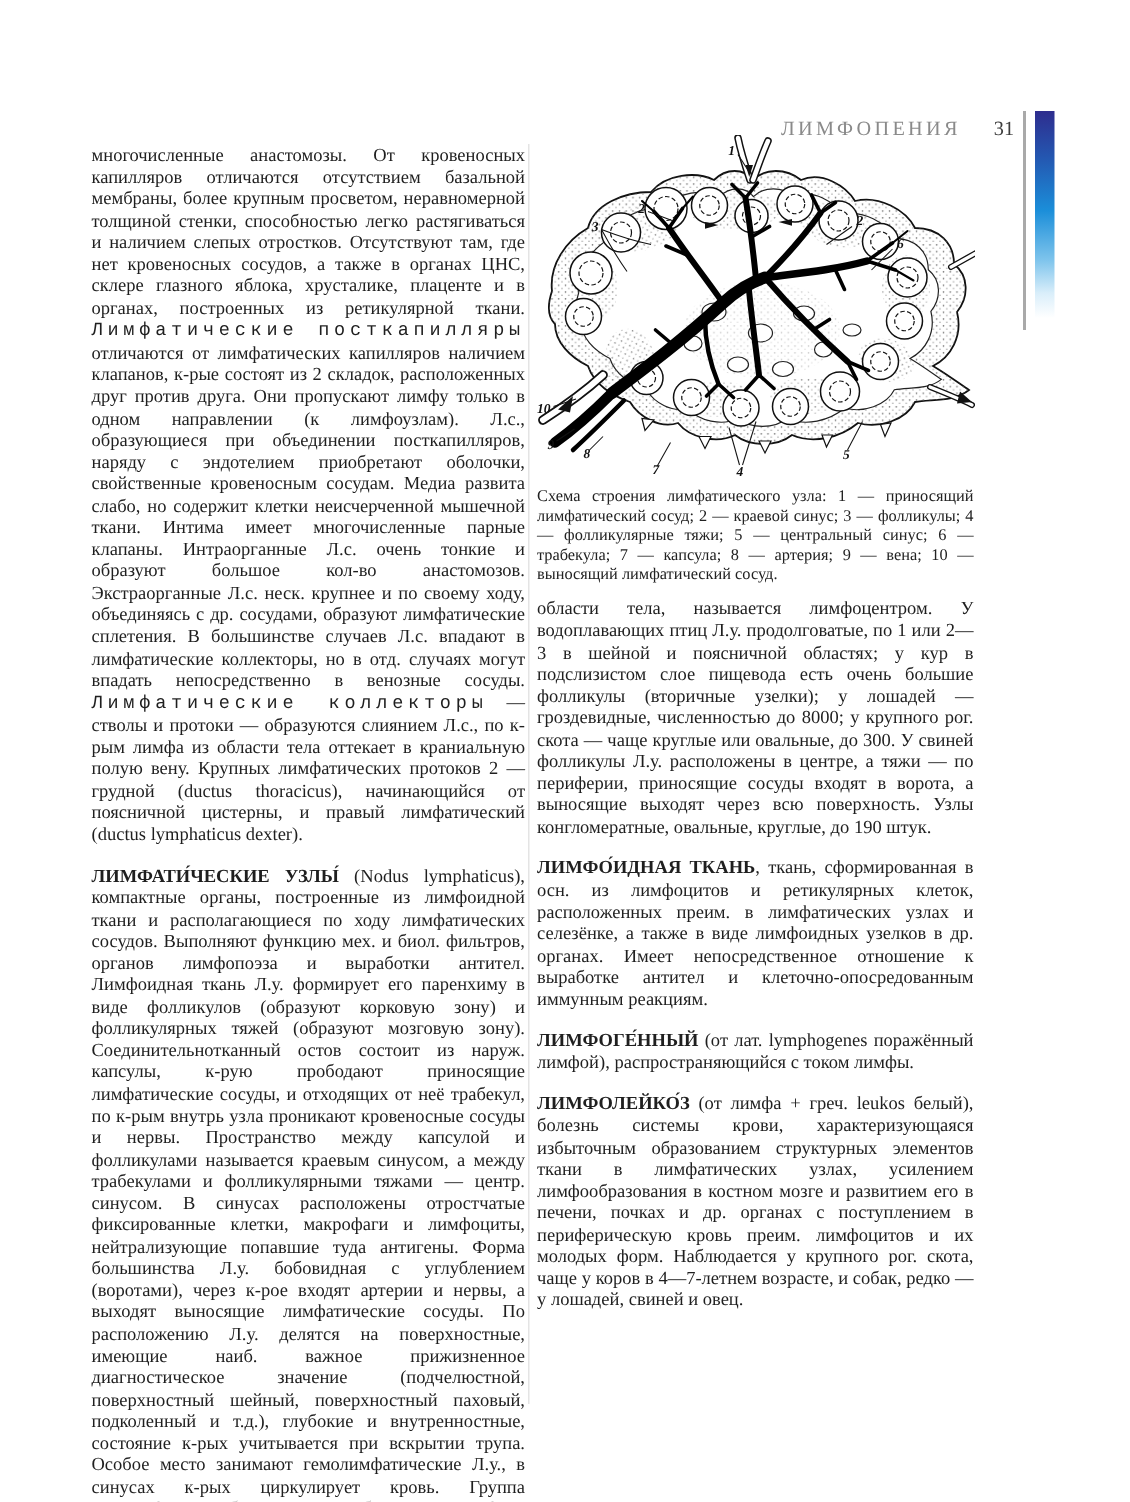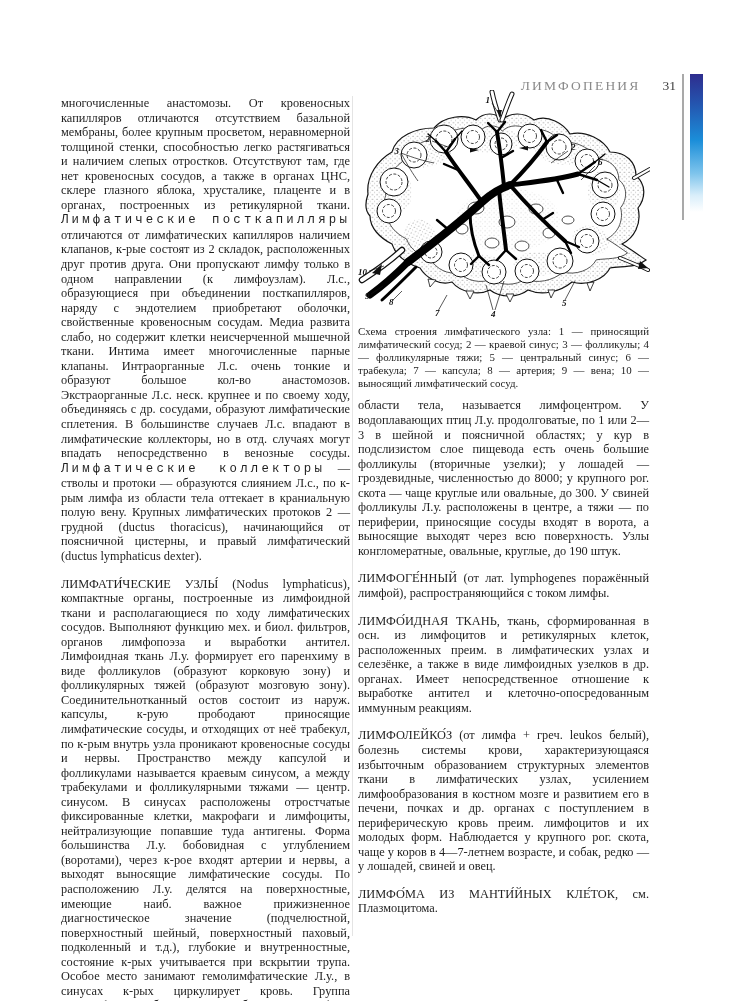--- a/index.html
+++ b/index.html
@@ -18,21 +18,21 @@
               background:linear-gradient(180deg,#2e2d8e 0%,#2456b0 22%,#1b8ed9 48%,#7ec4ec 72%,#d9eefa 88%,#ffffff 100%);}
   .gutter-rule{position:absolute;left:352px;top:96px;width:1px;height:840px;background:#e4e4e4;}
 
   
   .col{position:absolute;font-size:12.35px;line-height:14.55px;text-align:justify;}
   .col-left{left:61px;top:96px;width:289px;}
   .col-right{left:358px;top:90px;width:291px;}
   .para{margin:0;}
   .entry{margin-top:13px;}
 
-  .sg-b{font-weight:normal;}
+  .sg-b{font-weight:bold;}
   .sg-i{}
   .sg-sp{letter-spacing:3.2px;font-family:Liberation Mono, monospace;}
 
   
   .fig{margin:0 0 8px 0;}
   .fig svg{display:block;width:292px;height:228px;}
   .caption{font-size:10.9px;line-height:13.1px;margin-top:7px;text-align:justify;color:#222;}
 
   .lbl{font-family:"Liberation Serif",serif;font-size:9px;font-style:italic;font-weight:bold;fill:#111;}
 </style>
@@ -238,19 +238,18 @@
           <text class="lbl" x="31" y="215">8</text>
           <text class="lbl" x="77" y="226">7</text>
           <text class="lbl" x="133" y="227">4</text>
           <text class="lbl" x="204" y="216">5</text>
         </g>
       </svg>
       <figcaption class="caption"><span class="sg-i">Схема строения лимфатического узла: 1 — приносящий лимфатический сосуд; 2 — краевой синус; 3 — фолликулы; 4 — фолликулярные тяжи; 5 — центральный синус; 6 — трабекула; 7 — капсула; 8 — артерия; 9 — вена; 10 — выносящий лимфатический сосуд.</span></figcaption>
     </figure>
 
     <p class="para"><span>области тела, называется лимфоцентром. У водоплавающих птиц Л.у. продолговатые, по 1 или 2—3 в шейной и поясничной областях; у кур в подслизистом слое пищевода есть очень большие фолликулы (вторичные узелки); у лошадей — гроздевидные, численностью до 8000; у крупного рог. скота — чаще круглые или овальные, до 300. У свиней фолликулы Л.у. расположены в центре, а тяжи — по периферии, приносящие сосуды входят в ворота, а выносящие выходят через всю поверхность. Узлы конгломератные, овальные, круглые, до 190 штук.</span></p>
+    <p class="para entry"><span class="sg-b">ЛИМФО́ИДНАЯ ТКАНЬ</span><span>, ткань, сформированная в осн. из лимфоцитов и ретикулярных клеток, расположенных преим. в лимфатических узлах и селезёнке, а также в виде лимфоидных узелков в др. органах. Имеет непосредственное отношение к выработке антител и клеточно-опосредованным иммунным реакциям.</span></p>
     <p class="para entry"><span class="sg-b">ЛИМФОГЕ́ННЫЙ</span><span> (от лат. lymphogenes поражённый лимфой), распространяющийся с током </span><span class="sg-i">лимфы</span><span>.</span></p>
-    <p class="para entry"><span class="sg-b">ЛИМФО́ИДНАЯ ТКАНЬ</span><span>, ткань, сформированная в осн. из лимфоцитов и ретикулярных клеток, расположенных преим. в лимфатических узлах и селезёнке, а также в виде лимфоидных узелков в др. органах. Имеет непосредственное отношение к выработке антител и клеточно-опосредованным иммунным реакциям.</span></p>
     <p class="para entry"><span class="sg-b">ЛИМФОЛЕЙКО́З</span><span> (от </span><span class="sg-i">лимфа</span><span> + греч. leukos белый), болезнь системы крови, характеризующаяся избыточным образованием структурных элементов ткани в лимфатических узлах, усилением лимфообразования в костном мозге и развитием его в печени, почках и др. органах с поступлением в периферическую кровь преим. лимфоцитов и их молодых форм. Наблюдается у крупного рог. скота, чаще у коров в 4—7-летнем возрасте, и собак, редко — у лошадей, свиней и овец.</span></p>
-    <p class="para entry"><span class="sg-b">ЛИМФО́МА ИЗ МАНТИ́ЙНЫХ КЛЕ́ТОК</span><span>, см. </span><span class="sg-i">Плазмоцитома</span><span>.</span></p>
   </div>
 
 </div>
 
 </body></html>

